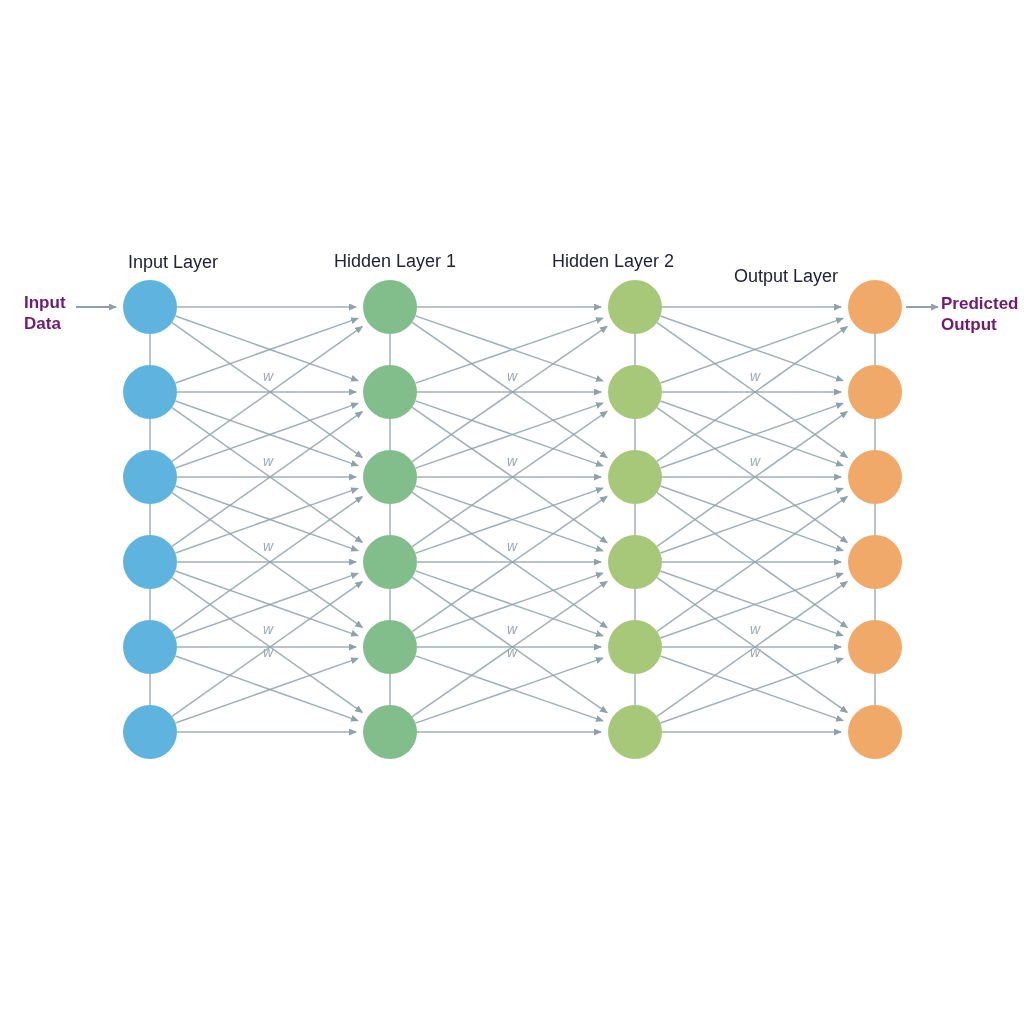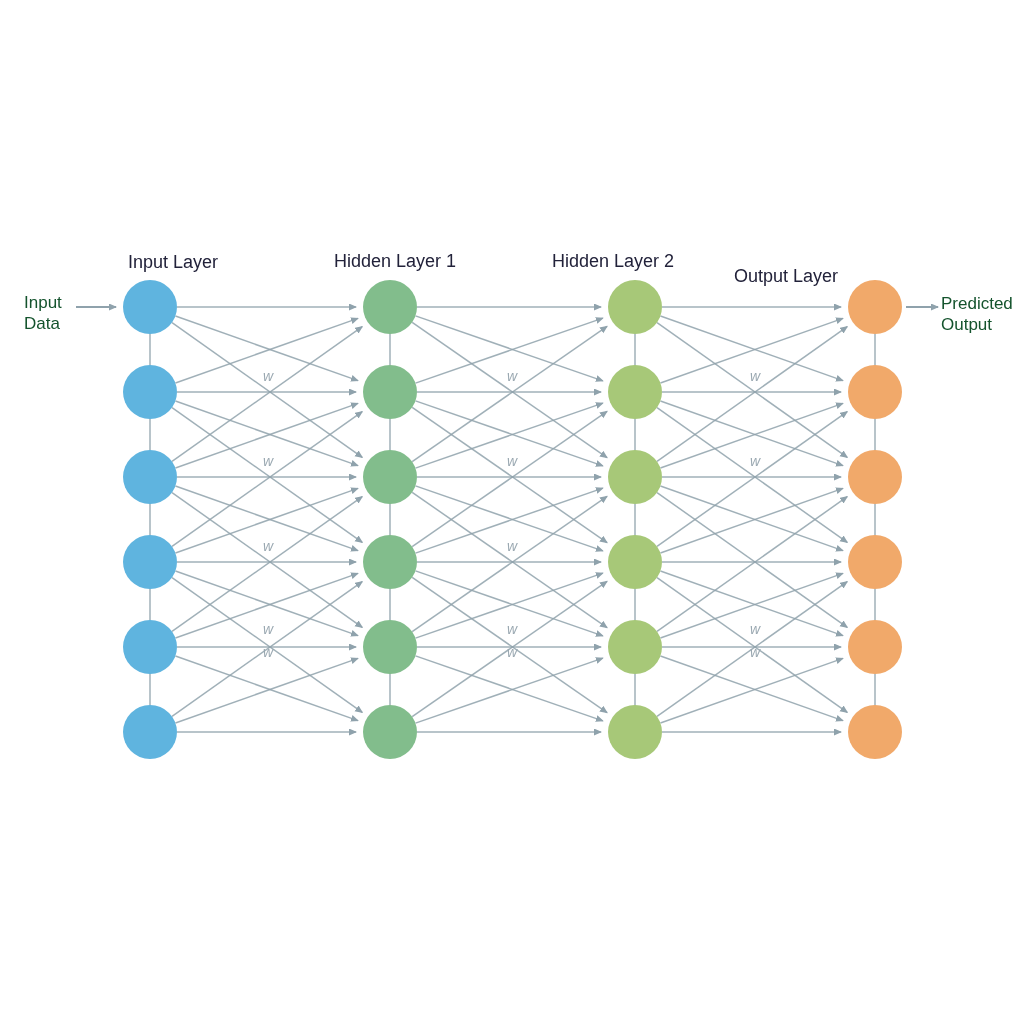--- a/index.html
+++ b/index.html
@@ -17,22 +17,22 @@
   }
   svg.net {
     position: absolute;
     left: 0;
     top: 0;
   }
   .side-annotation {
     position: absolute;
     font-size: 17px;
     line-height: 1.25;
-    color: #14532d;
-    font-weight: 400;
+    color: #701a75;
+    font-weight: 700;
   }
   .side-annotation.left {
     left: 24px;
     top: 292px;
     width: 58px;
   }
   .side-annotation.right {
     left: 941px;
     top: 293px;
     width: 92px;

